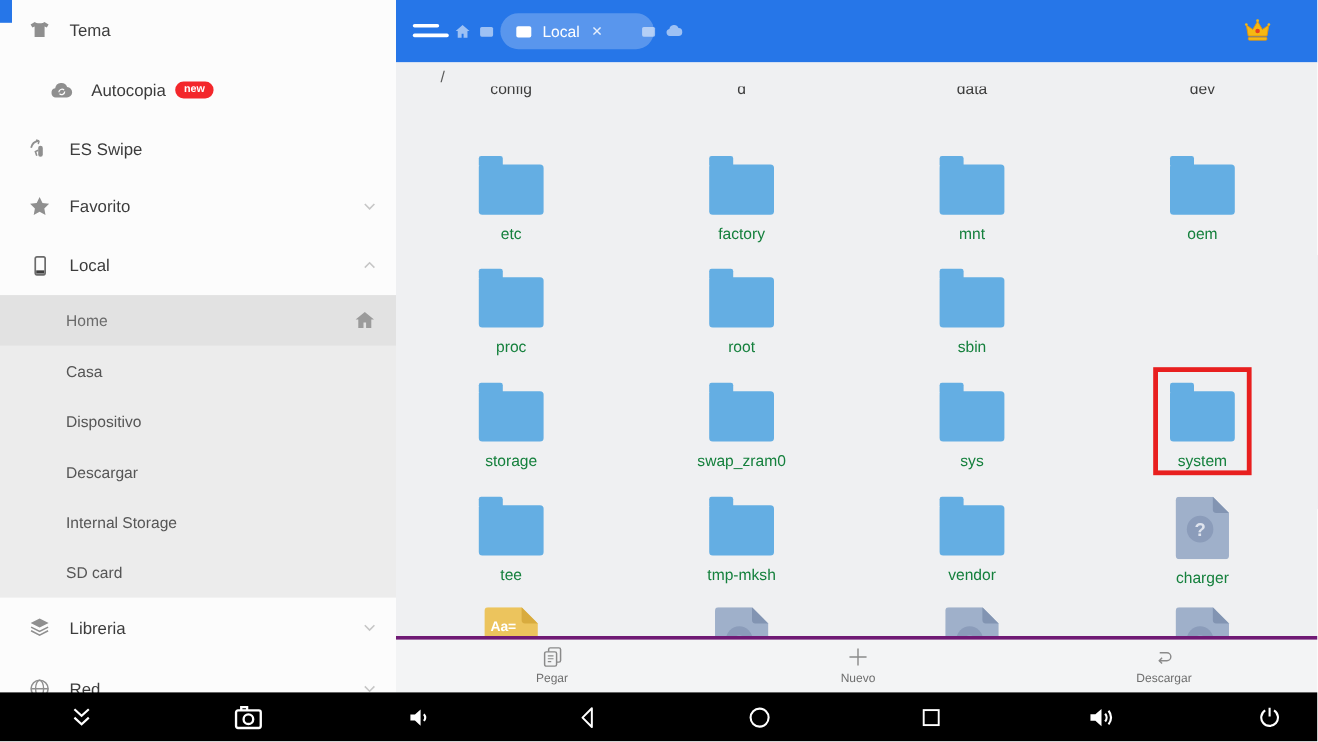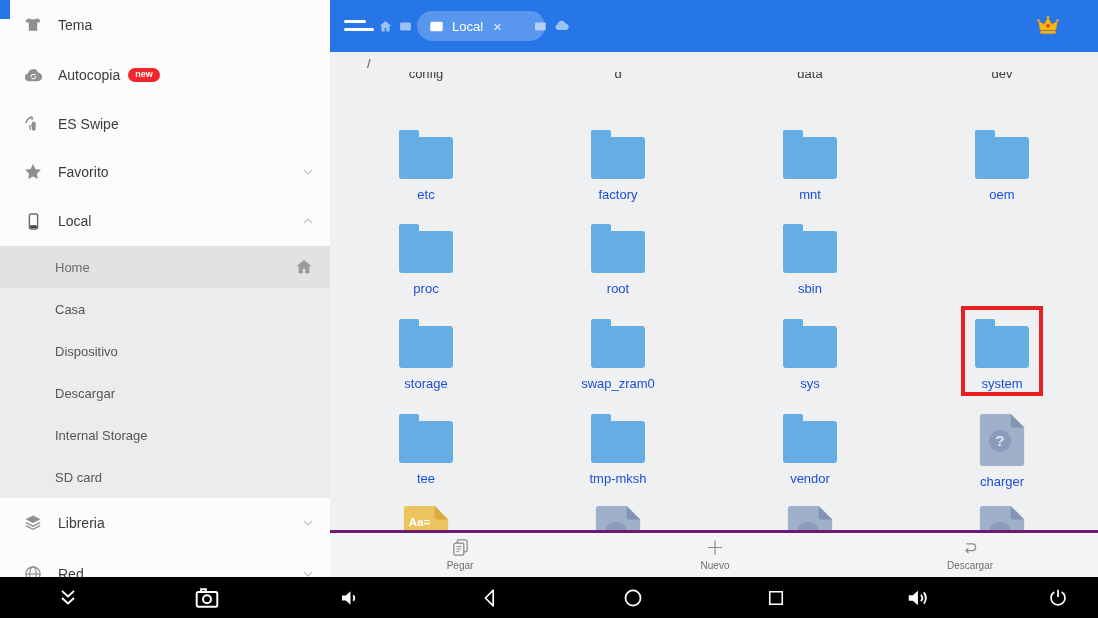--- a/index.html
+++ b/index.html
@@ -36,21 +36,21 @@
   
   .content{position:absolute;left:330px;top:52px;width:768px;height:478px;background:#eff0f2;overflow:hidden;}
   .path{position:absolute;left:37px;top:4px;font-size:13px;color:#5a5a5a;}
   .partial-row{position:absolute;left:0;top:20px;width:768px;height:14px;overflow:hidden;display:flex;}
   .partial-row span{width:192px;text-align:center;font-size:13px;color:#3d3d3d;line-height:20px;
     display:block;margin-top:-8px;}
   .grid-row{position:absolute;left:0;width:768px;display:flex;}
   .cell{width:192px;display:flex;flex-direction:column;align-items:center;cursor:pointer;}
   .folder{width:54px;height:42px;background:#64aee3;border-radius:2px 3px 3px 3px;position:relative;margin-top:9px;}
   .folder::before{content:"";position:absolute;top:-7px;left:0;width:20px;height:8px;background:#64aee3;border-radius:2px 2px 0 0;}
-  .cell-label{margin-top:8px;font-size:13px;color:#1d4ed8;}
+  .cell-label{margin-top:8px;font-size:13px;color:#15803d;}
   .filesvg{display:block;margin-top:2px;}
   .hl-box{position:absolute;left:631px;top:254px;width:82px;height:90px;border:4px solid #e81f1f;box-sizing:border-box;}
   
   .toolbar{position:absolute;left:330px;top:530px;width:768px;height:47px;background:#f3f4f5;
     border-top:3px solid #701a75;box-sizing:border-box;}
   .tbtn{position:absolute;top:5px;width:120px;margin-left:-60px;display:flex;flex-direction:column;
     align-items:center;cursor:pointer;}
   .tbtn .tlabel{margin-top:3px;font-size:10px;color:#6e6e6e;}
   
   .navbar{position:absolute;left:0;top:577px;width:1098px;height:41px;background:#000;z-index:10;}
@@ -67,21 +67,21 @@
 
     <div class="s-item" style="top:0;height:50px;">
       <span class="s-icon">
         <svg width="20" height="20" viewBox="0 0 24 22">
             <path d="M7.2 3 L3 5.4 4.8 8.6 7 7.6 V18 H17 V7.6 l2.2 1 L21 5.4 16.8 3 C15.8 4.8 8.2 4.8 7.2 3 Z" fill="#8f8f8f"></path>
           </svg>
       </span>
       <span class="s-label">Tema</span>
     </div>
 
-    <div class="s-item" style="top:50px;height:50px;">
+    <div class="s-item" style="top:50px;height:50px;padding-left:18px;">
       <span class="s-icon">
         <svg width="21" height="21" viewBox="0 0 24 24">
             <path d="M6.3 18.5 a4.4 4.4 0 0 1-.6-8.7 A5.9 5.9 0 0 1 17.1 8.6 a4.9 4.9 0 0 1-.4 9.9 Z" fill="#8f8f8f"></path>
             <path d="M9.2 13.6 a3 3 0 0 1 5-2.1" stroke="#fcfcfc" fill="none" stroke-width="1.2"></path>
             <path d="M14.8 12.9 a3 3 0 0 1-5 2.1" stroke="#fcfcfc" fill="none" stroke-width="1.2"></path>
           </svg>
       </span>
       <span class="s-label">Autocopia</span>
       <span class="badge-new">new</span>
     </div>

